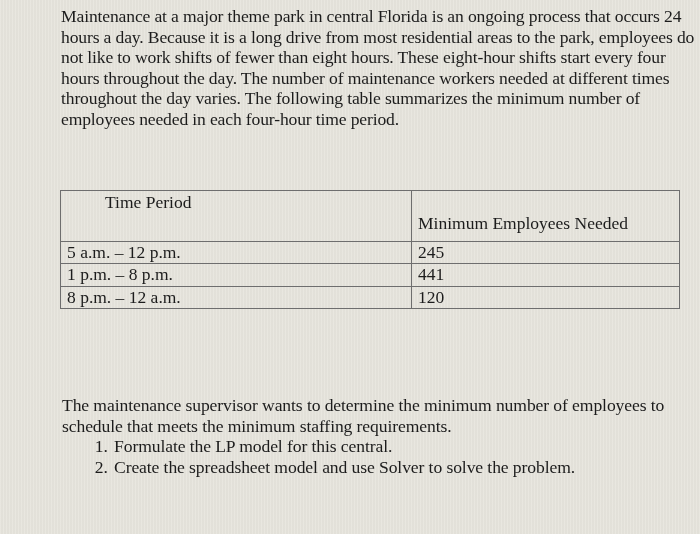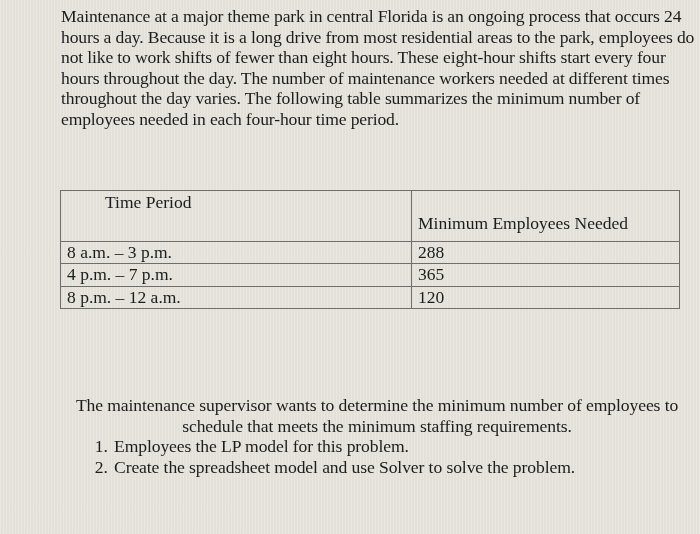--- a/index.html
+++ b/index.html
@@ -71,21 +71,20 @@
       left: 62px;
       top: 395px;
       width: 630px;
       font-size: 17.6px;
       line-height: 20.5px;
       letter-spacing: -0.1px;
       margin: 0;
     }
     .closing p {
       margin: 0;
-      text-align: center;
     }
     .closing ol {
       margin: 0;
       padding-left: 50px;
     }
     .closing ol li {
       padding-left: 2px;
     }
   </style>
 </head>
@@ -99,35 +98,35 @@
 
   <table class="req">
     <thead>
       <tr>
         <th class="col1">Time Period</th>
         <th class="col2">Minimum Employees Needed</th>
       </tr>
     </thead>
     <tbody>
       <tr>
-        <td>8 a.m. – 3 p.m.</td>
-        <td>288</td>
+        <td>5 a.m. – 12 p.m.</td>
+        <td>245</td>
       </tr>
       <tr>
-        <td>4 p.m. – 7 p.m.</td>
-        <td>365</td>
+        <td>1 p.m. – 8 p.m.</td>
+        <td>441</td>
       </tr>
       <tr>
         <td>8 p.m. – 12 a.m.</td>
         <td>120</td>
       </tr>
     </tbody>
   </table>
 
   <div class="closing">
     <p>The maintenance supervisor wants to determine the minimum number of employees to schedule that meets the minimum staffing requirements.</p>
     <ol>
-      <li>Employees the LP model for this problem.</li>
+      <li>Formulate the LP model for this central.</li>
       <li>Create the spreadsheet model and use Solver to solve the problem.</li>
     </ol>
   </div>
 
 </div>
 
 </body></html>

